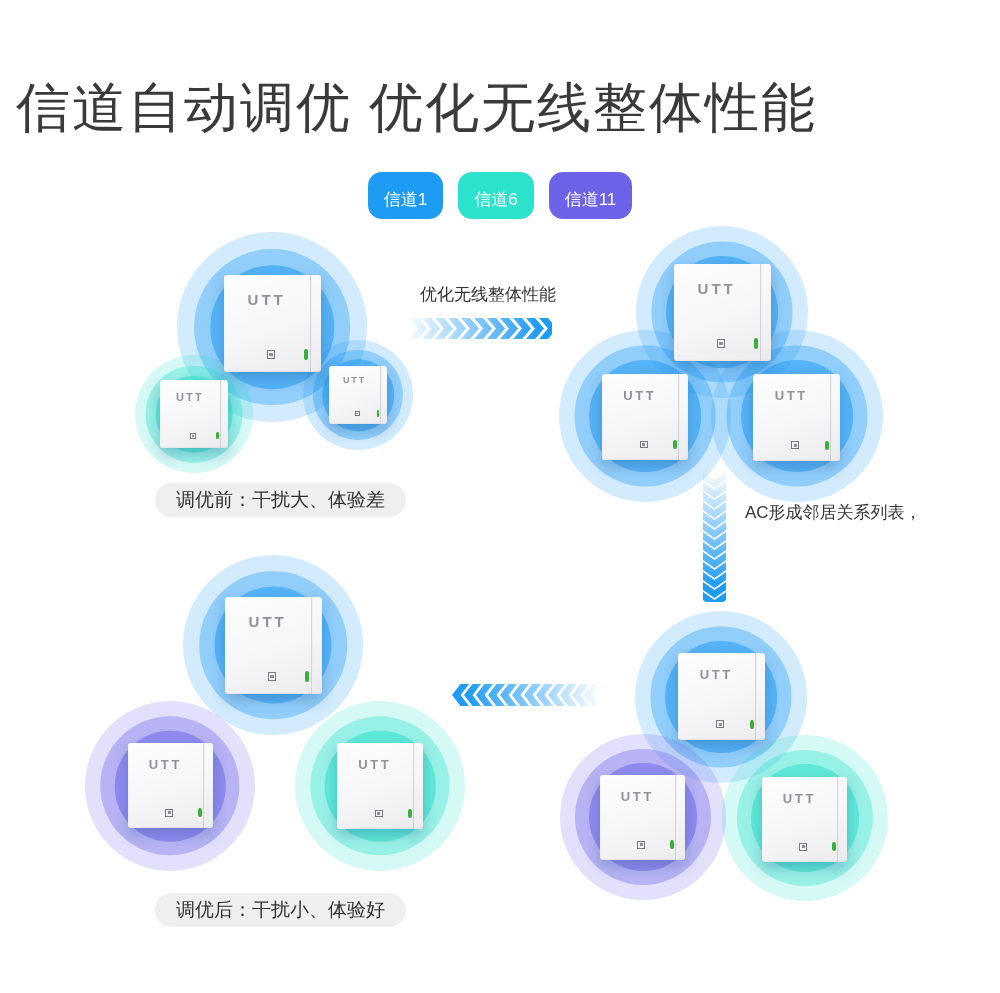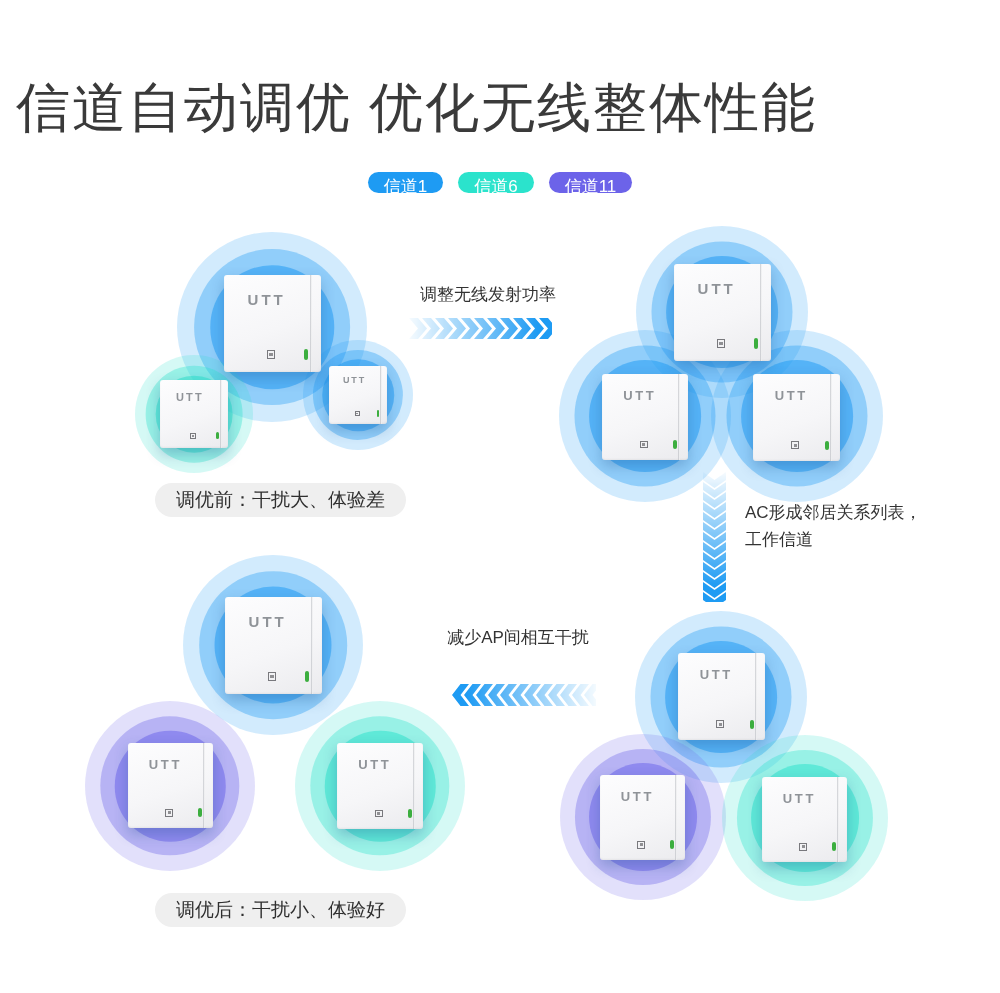--- a/index.html
+++ b/index.html
@@ -6,21 +6,21 @@
   body{
     width:1000px;height:993px;position:relative;background:#fff;overflow:hidden;
     font-family:"Liberation Sans","DejaVu Sans",sans-serif;
   }
   
   .title{
     position:absolute;top:56px;left:0;width:100%;margin:16px;text-align:left;
     font-size:54px;font-weight:300;letter-spacing:2px;color:var(--title,#3a3a3a);
   }
   .legend{position:absolute;top:172px;left:0;width:100%;display:flex;justify-content:center;gap:15px}
-  .badge{height:19px;line-height:27px;padding:1px 16px;border-radius:14px;color:#fff;font-size:17px;white-space:nowrap}
+  .badge{height:19px;line-height:27px;padding:14px 16px;border-radius:14px;color:#fff;font-size:17px;white-space:nowrap}
   .b-blue{background:var(--blue,#1E9BF3)}
   .b-teal{background:var(--teal,#2BE3CC)}
   .b-purple{background:var(--purple,#6C63E9)}
   
   .rings{position:absolute;z-index:1}
   .rings i{position:absolute;left:50%;top:50%;transform:translate(-50%,-50%);border-radius:50%;background:var(--c,#1E9BF3)}
   .rings .r1{width:100%;height:100%;opacity:.20}
   .rings .r2{width:82%;height:82%;opacity:.36}
   .rings .r3{width:65%;height:65%;opacity:.52}
   .rings .r4{width:47%;height:47%;opacity:.82}
@@ -107,21 +107,21 @@
       <i class="groove"></i>
         <i class="logo"></i>
         <i class="led"></i>
     </div>
   </div>
 
   <div class="caption" style="top:483px">
     <b>调优前：</b><span>干扰大、体验差</span>
   </div>
 
-  <div class="note center" style="left:403px;top:281px;width:170px">调整无线发射功率</div>
+  <div class="note center" style="left:403px;top:281px;width:170px">优化无线整体性能</div>
   <div class="arrow arrow-right" style="left:409px;top:318px">
     <i class="c"></i>
       <i class="c"></i>
       <i class="c"></i>
       <i class="c"></i>
       <i class="c"></i>
       <i class="c"></i>
       <i class="c"></i>
       <i class="c"></i>
       <i class="c"></i>
@@ -178,25 +178,23 @@
       <i class="c"></i>
       <i class="c"></i>
       <i class="c"></i>
       <i class="c"></i>
       <i class="c"></i>
       <i class="c"></i>
       <i class="c"></i>
   </div>
   <div class="note" style="left:745px;top:499px">
     <div>AC形成邻居关系列表，</div>
-    <div>工作信道</div>
   </div>
 
   <div class="note center" style="left:428px;top:624px;width:180px">
-    <div>减少AP间相互干扰</div>
   </div>
   <div class="arrow arrow-left" style="left:452px;top:684px">
     <i class="c"></i>
       <i class="c"></i>
       <i class="c"></i>
       <i class="c"></i>
       <i class="c"></i>
       <i class="c"></i>
       <i class="c"></i>
       <i class="c"></i>

